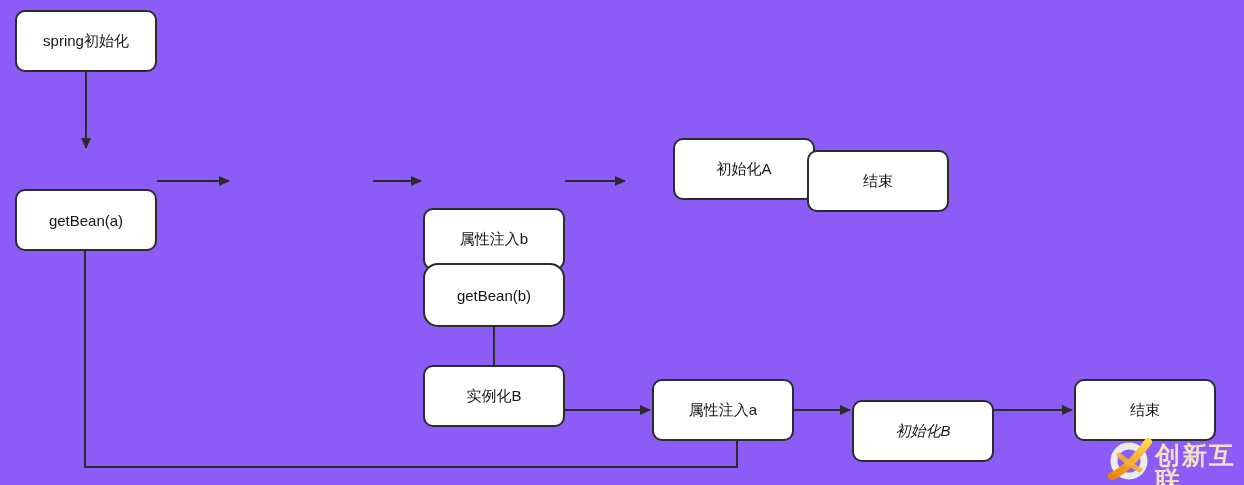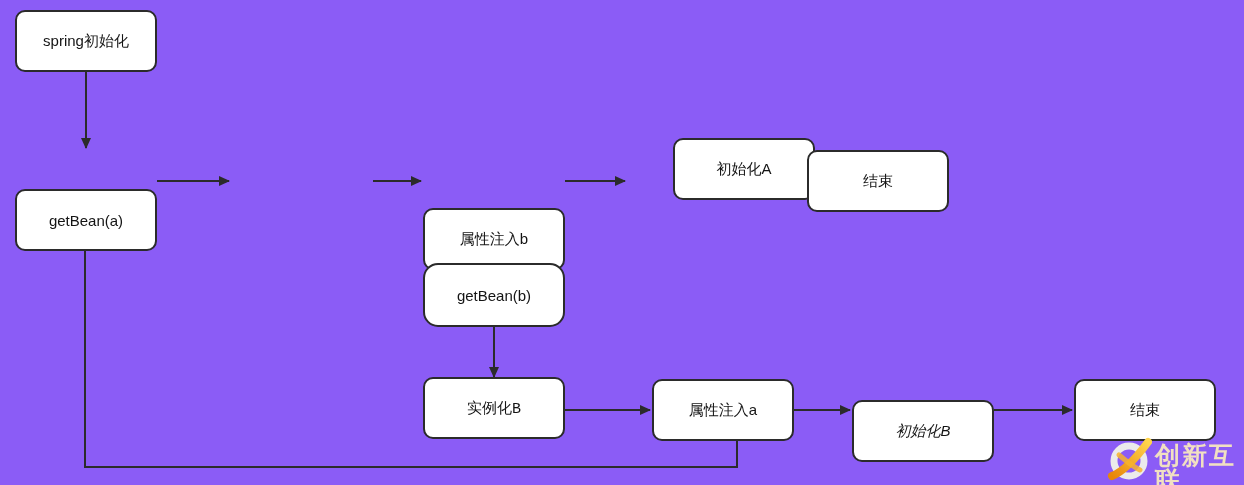--- a/index.html
+++ b/index.html
@@ -22,21 +22,21 @@
     font-size:15px;color:#141414;
     white-space:nowrap;
   }
   #n-spring-init   {left:15px;  top:10px;}
   #n-getbean-a     {left:15px;  top:150px;margin-top:39px;}
   #n-instantiate-a {left:231px; top:150px;}
   #n-inject-b      {left:423px; top:160px;margin-top:48px;}
   #n-init-a        {left:627px; top:138px;margin-left:46px;}
   #n-end-a         {left:807px; top:150px;}
   #n-getbean-b     {left:423px; top:263px; height:64px;border-radius:15px;}
-  #n-instantiate-b {left:423px; top:377px;font-family:Liberation Mono, monospace;}
+  #n-instantiate-b {left:423px; top:365px;}
   #n-inject-a      {left:652px; top:379px;justify-content:center;}
   #n-init-b        {left:852px; top:400px;font-style:italic;}
   #n-end-b         {left:1074px;top:379px;}
 
   .watermark{
     position:absolute;left:1106px;top:437px;
     display:flex;align-items:flex-start;
   }
   .wm-logo{width:46px;height:46px;flex:0 0 auto;}
   .wm-right{margin-left:3px;}

